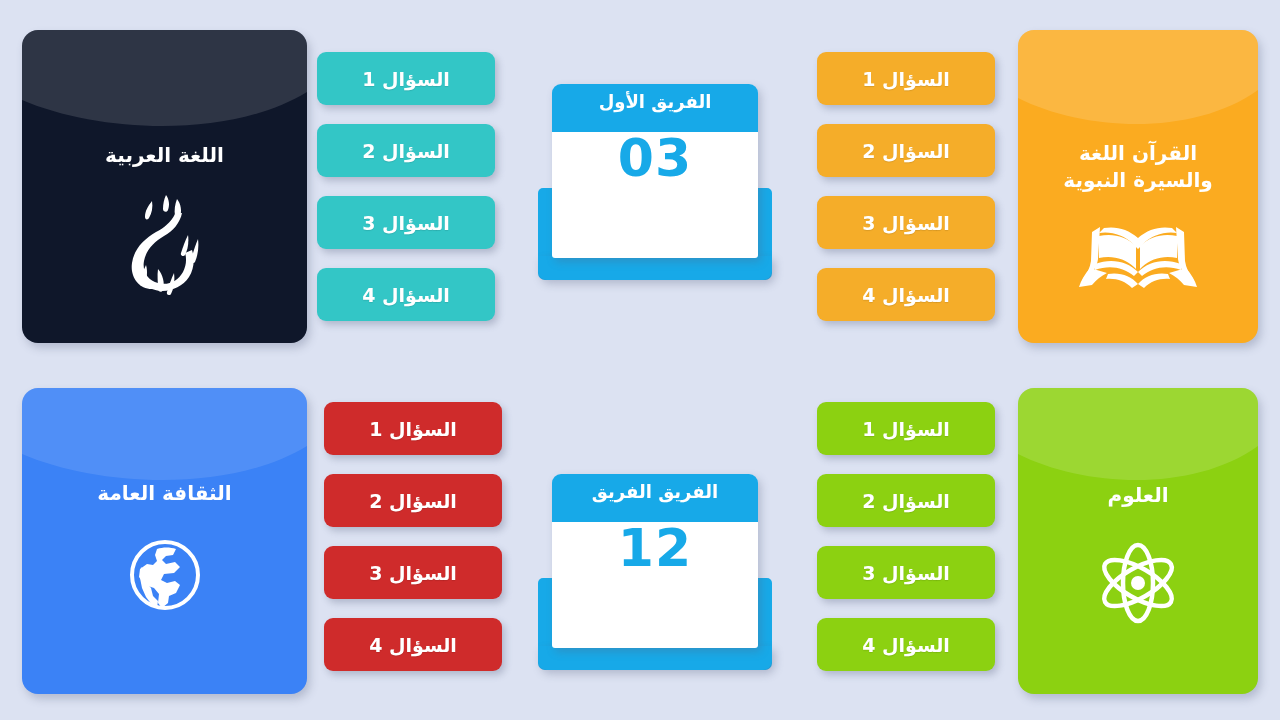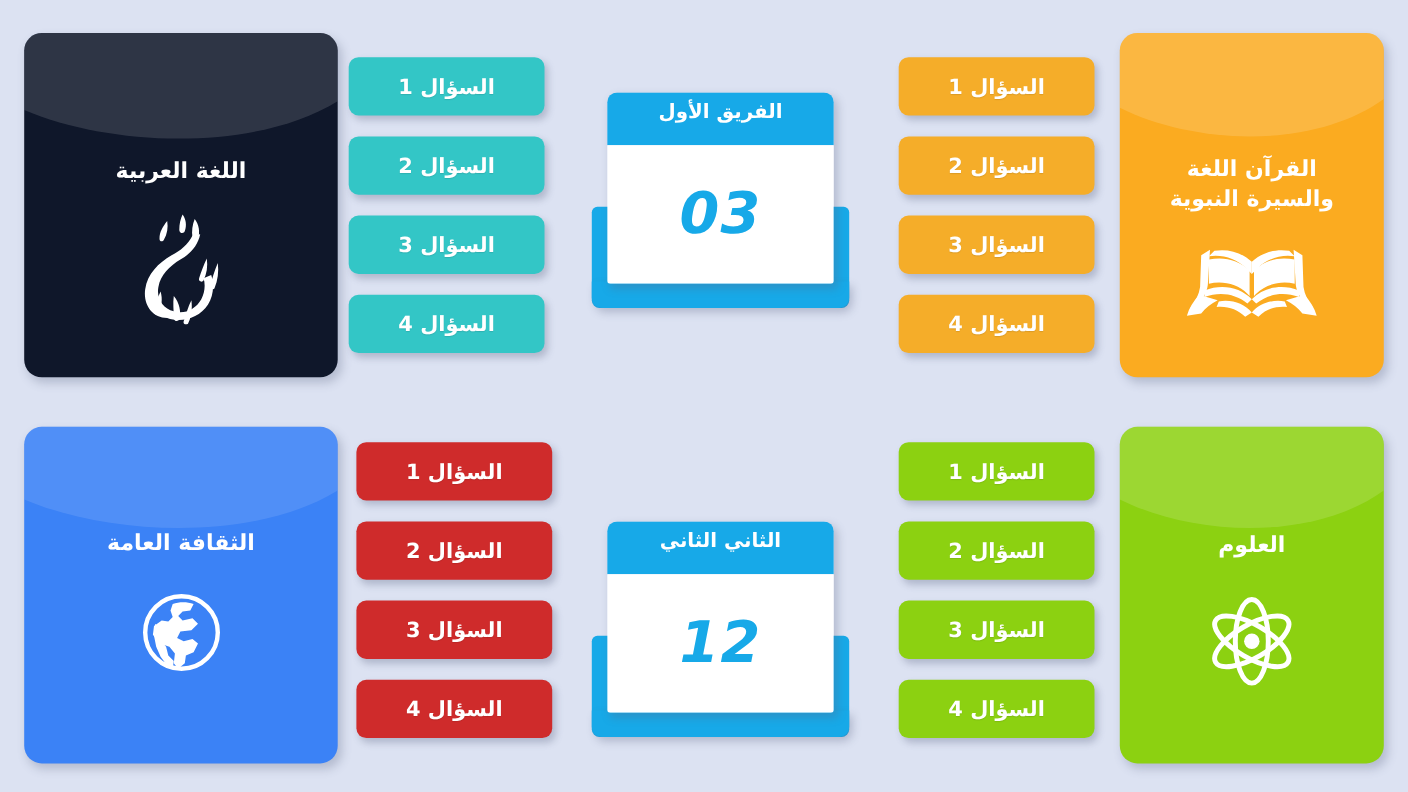--- a/index.html
+++ b/index.html
@@ -151,23 +151,22 @@
     font-weight: bold;
     direction: rtl;
     text-align: center;
     padding: 7px 0 19px;
     line-height: 1.2;
   }
   .team-body {
     background: #ffffff;
     height: 126px;
     display: flex;
-    align-items: center;
+    align-items: flex-start;
     justify-content: center;
-    font-style: italic;
   }
   .team-score {
     color: #17a9e8;
     font-size: 52px;
     font-weight: bold;
     letter-spacing: 1px;
     line-height: 1;
   }
 
   #team-one { left: 538px; top: 84px;  width: 234px; height: 196px; }
@@ -293,20 +292,20 @@
         <div class="team-score">03</div>
       </div>
     </div>
   </div>
 
   <div class="team-panel" id="team-two">
     <div class="ribbon-tail left"></div>
     <div class="ribbon-tail right"></div>
     <div class="ribbon-bottom"></div>
     <div class="team-card">
-      <div class="team-header">الثاني الثاني</div>
+      <div class="team-header">الفريق الفريق</div>
       <div class="team-body">
         <div class="team-score">12</div>
       </div>
     </div>
   </div>
 
 </div>
 
 </body></html>

